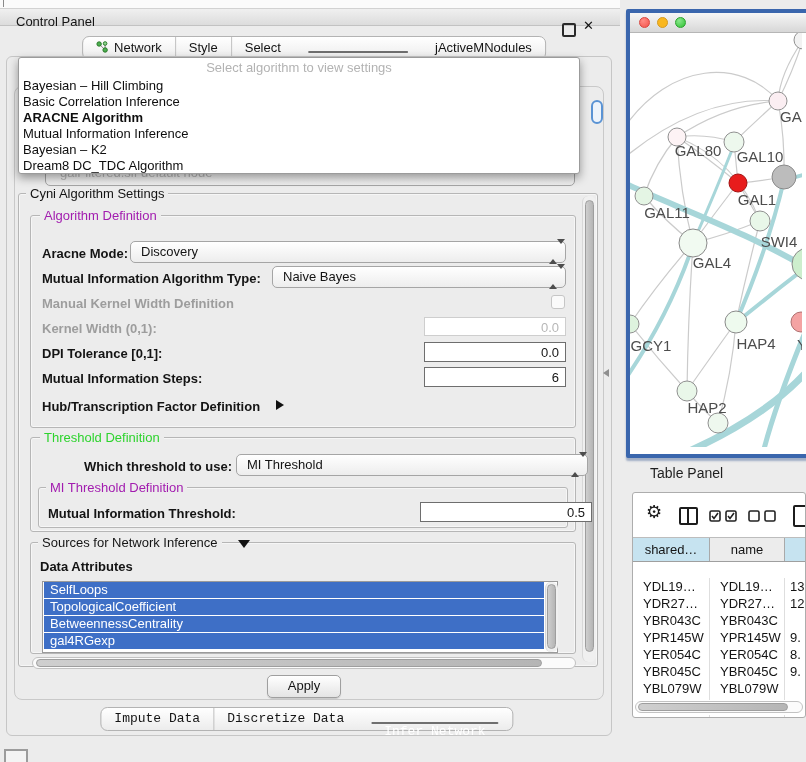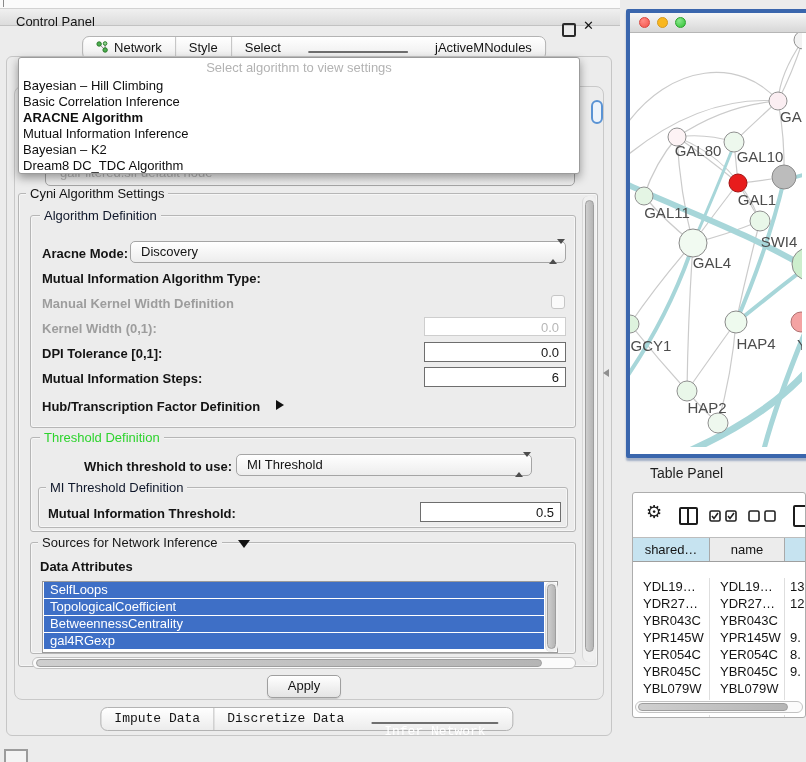--- a/index.html
+++ b/index.html
@@ -24,21 +24,21 @@
   #cp-tabbar{left:314px;top:36px;transform:translateX(-50%);}
   #cp-bottom-tabbar{left:307px;top:707px;transform:translateX(-50%);font-family:Liberation Mono, monospace;}
   .neticon{display:inline-block;vertical-align:-1px;margin-right:5px;}
   
   #cp-outer{left:6px;top:56px;width:606px;height:680px;border:1px solid #c6c6c6;border-radius:6px;box-sizing:border-box;}
   #cp-inner{left:14px;top:86px;width:590px;height:614px;border:1px solid #c9c9c9;border-radius:8px;background:#ececec;box-sizing:border-box;}
   .groupbox{position:absolute;border:1px solid #b6b6b6;border-radius:3px;box-shadow:inset 0 0 0 1px rgba(255,255,255,.55);box-sizing:border-box;}
   .grouplabel{position:absolute;background:#ececec;padding:0 4px;font-size:13px;z-index:2;}
   .blabel{position:absolute;font-size:13px;font-weight:bold;}
   .dis{color:#9d9d9d;}
-  .blue{color:#0f172a;}
+  .blue{color:#a21caf;}
   .green{color:#2dd32d;}
   
   .combo{position:absolute;height:22px;background:linear-gradient(#ffffff,#ededed);border:1px solid #a5a5a5;
          border-radius:5px;font-size:13px;box-sizing:border-box;}
   .combo .val{position:absolute;left:10px;top:0;line-height:20px;}
   .spin{position:absolute;right:4px;top:2px;width:12px;height:16px;}
   .spin .up{width:0;height:0;border-left:4px solid transparent;border-right:4px solid transparent;border-bottom:5px solid #4d4d4d;margin:2px auto 2px;}
   .spin .dn{width:0;height:0;border-left:4px solid transparent;border-right:4px solid transparent;border-top:5px solid #4d4d4d;margin:0 auto;}
   .tf{position:absolute;background:#fff;border:1px solid #6e6e6e;font-size:13px;text-align:right;box-sizing:border-box;}
   .tf span{display:block;padding:2px 6px 0 0;}
@@ -155,20 +155,24 @@
   <div class="groupbox" style="left:30px;top:215px;width:546px;height:213px;"></div>
   <span class="grouplabel blue" style="left:40px;top:208px;">Algorithm Definition</span>
 
   <span class="blabel" style="left:42px;top:246px;">Aracne Mode:</span>
   <div class="combo" style="left:130px;top:241px;width:436px;">
     <span class="val">Discovery</span>
     <span class="spin"><span class="up"></span><span class="dn"></span></span>
   </div>
 
   <span class="blabel" style="left:42px;top:271px;">Mutual Information Algorithm Type:</span>
+  <div class="combo" style="left:272px;top:266px;width:294px;">
+    <span class="val">Naive Bayes</span>
+    <span class="spin"><span class="up"></span><span class="dn"></span></span>
+  </div>
 
   <span class="blabel dis" style="left:42px;top:296px;">Manual Kernel Width Definition</span>
   <div class="checkbox" style="left:551px;top:295px;"></div>
 
   <span class="blabel dis" style="left:42px;top:321px;">Kernel Width (0,1):</span>
   <div class="tf disfield" style="left:424px;top:317px;width:142px;height:19px;">
     <span>0.0</span>
   </div>
 
   <span class="blabel" style="left:42px;top:346px;">DPI Tolerance [0,1]:</span>
@@ -181,29 +185,29 @@
     <span>6</span>
   </div>
 
   <span class="blabel" style="left:42px;top:399px;">Hub/Transcription Factor Definition</span>
   <span class="tri-right" style="left:276px;top:400px;"></span>
 
   <div class="groupbox" style="left:30px;top:437px;width:546px;height:95px;"></div>
   <span class="grouplabel green" style="left:40px;top:430px;">Threshold Definition</span>
 
   <span class="blabel" style="left:84px;top:459px;">Which threshold to use:</span>
-  <div class="combo" style="left:236px;top:454px;width:296px;">
+  <div class="combo" style="left:236px;top:454px;width:352px;">
     <span class="val">MI Threshold</span>
     <span class="spin"><span class="up"></span><span class="dn"></span></span>
   </div>
 
   <div class="groupbox" style="left:38px;top:487px;width:530px;height:41px;"></div>
   <span class="grouplabel blue" style="left:46px;top:480px;">MI Threshold Definition</span>
   <span class="blabel" style="left:48px;top:506px;">Mutual Information Threshold:</span>
-  <div class="tf" style="left:420px;top:502px;width:141px;height:20px;">
+  <div class="tf" style="left:420px;top:502px;width:172px;height:20px;">
     <span>0.5</span>
   </div>
 
   <div class="groupbox" style="left:30px;top:542px;width:546px;height:112px;"></div>
   <span class="grouplabel" style="left:38px;top:535px;">Sources for Network Inference</span>
   <span class="tri-down" style="left:238px;top:540px;"></span>
   <span class="blabel" style="left:40px;top:559px;">Data Attributes</span>
 
   <div class="abs" id="attr-list">
       <div class="attr-item">SelfLoops</div>

